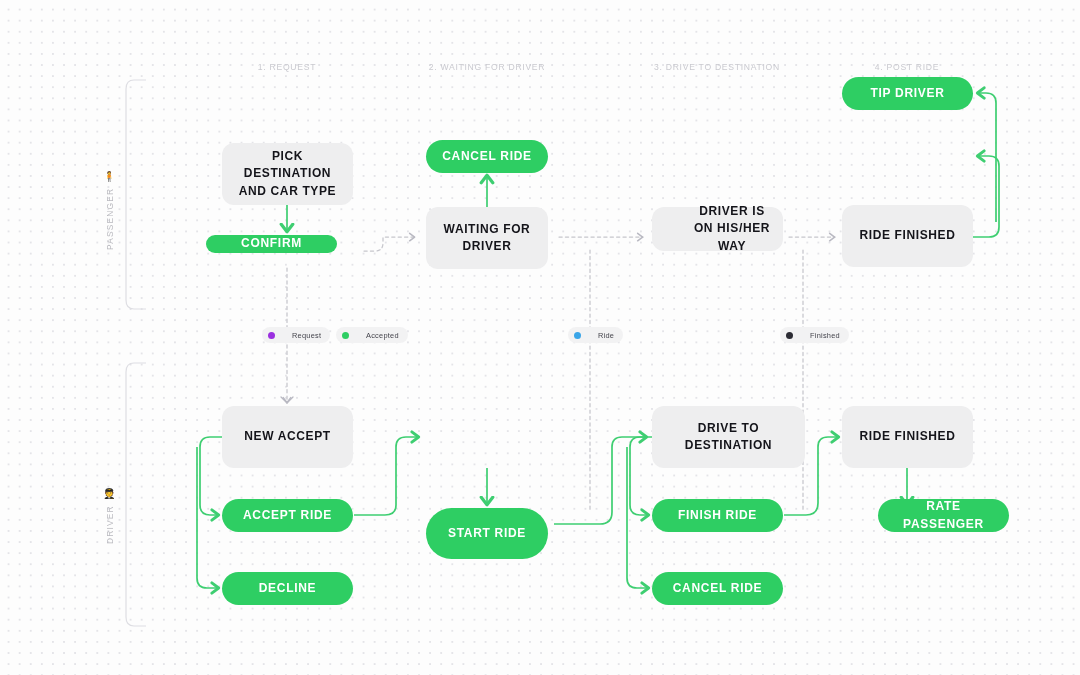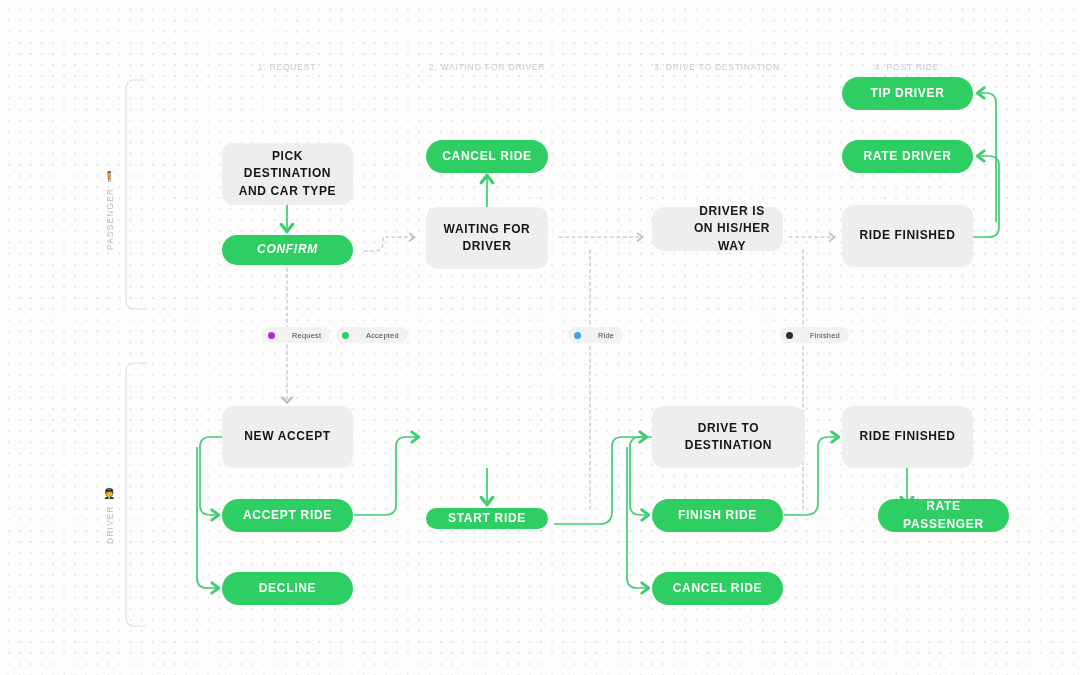--- a/index.html
+++ b/index.html
@@ -172,31 +172,30 @@
 
     <path class="flow-green" marker-end="url(#arr-green)" d="M627,447 L627,578 Q627,588 637,588 L649,588"></path>
 
     <path class="flow-green" marker-end="url(#arr-green)" d="M784,515 L806,515 Q818,515 818,503 L818,447 Q818,437 828,437 L839,437"></path>
 
     <path class="flow-green" marker-end="url(#arr-green-fat)" d="M907,468 L907,504"></path>
   </svg>
 
   <div class="node state" style="left:222px;top:143px;width:131px;height:62px;">PICK DESTINATION AND CAR TYPE</div>
 
-  <div class="node action" style="left:222px;top:235px;width:131px;height:30px;font-style:italic;">CONFIRM</div>
+  <div class="node action" style="left:206px;top:235px;width:131px;height:18px;">CONFIRM</div>
 
   <div class="node action" style="left:426px;top:140px;width:122px;height:33px;">CANCEL RIDE</div>
 
   <div class="node state" style="left:426px;top:207px;width:122px;height:62px;text-align:center;">WAITING FOR DRIVER</div>
 
   <div class="node state" style="left:652px;top:207px;width:131px;height:44px;padding-left:39px;">DRIVER IS ON HIS/HER WAY</div>
 
   <div class="node action" style="left:842px;top:77px;width:131px;height:33px;">TIP DRIVER</div>
 
-  <div class="node action" style="left:842px;top:140px;width:131px;height:33px;">RATE DRIVER</div>
 
   <div class="node state" style="left:842px;top:205px;width:131px;height:62px;">RIDE FINISHED</div>
 
   <div class="chip" style="left:262px;top:327px;">
     <span class="dot" style="background:#9b30e0"></span>
     <span>Request</span>
   </div>
   <div class="chip" style="left:336px;top:327px;">
     <span class="dot" style="background:#2ece63"></span>
     <span>Accepted</span>
@@ -210,21 +209,21 @@
     <span>Finished</span>
   </div>
 
   <div class="node state" style="left:222px;top:406px;width:131px;height:62px;">NEW ACCEPT</div>
 
   <div class="node action" style="left:222px;top:499px;width:131px;height:33px;">ACCEPT RIDE</div>
 
   <div class="node action" style="left:222px;top:572px;width:131px;height:33px;">DECLINE</div>
 
 
-  <div class="node action" style="left:426px;top:508px;width:122px;height:21px;text-align:right;">START RIDE</div>
+  <div class="node action" style="left:426px;top:508px;width:122px;height:51px;text-align:right;">START RIDE</div>
 
   <div class="node state" style="left:652px;top:406px;width:153px;height:62px;">DRIVE TO DESTINATION</div>
 
   <div class="node action" style="left:652px;top:499px;width:131px;height:33px;">FINISH RIDE</div>
 
   <div class="node action" style="left:652px;top:572px;width:131px;height:33px;">CANCEL RIDE</div>
 
   <div class="node state" style="left:842px;top:406px;width:131px;height:62px;">RIDE FINISHED</div>
 
   <div class="node action" style="left:878px;top:499px;width:131px;height:33px;">RATE PASSENGER</div>

